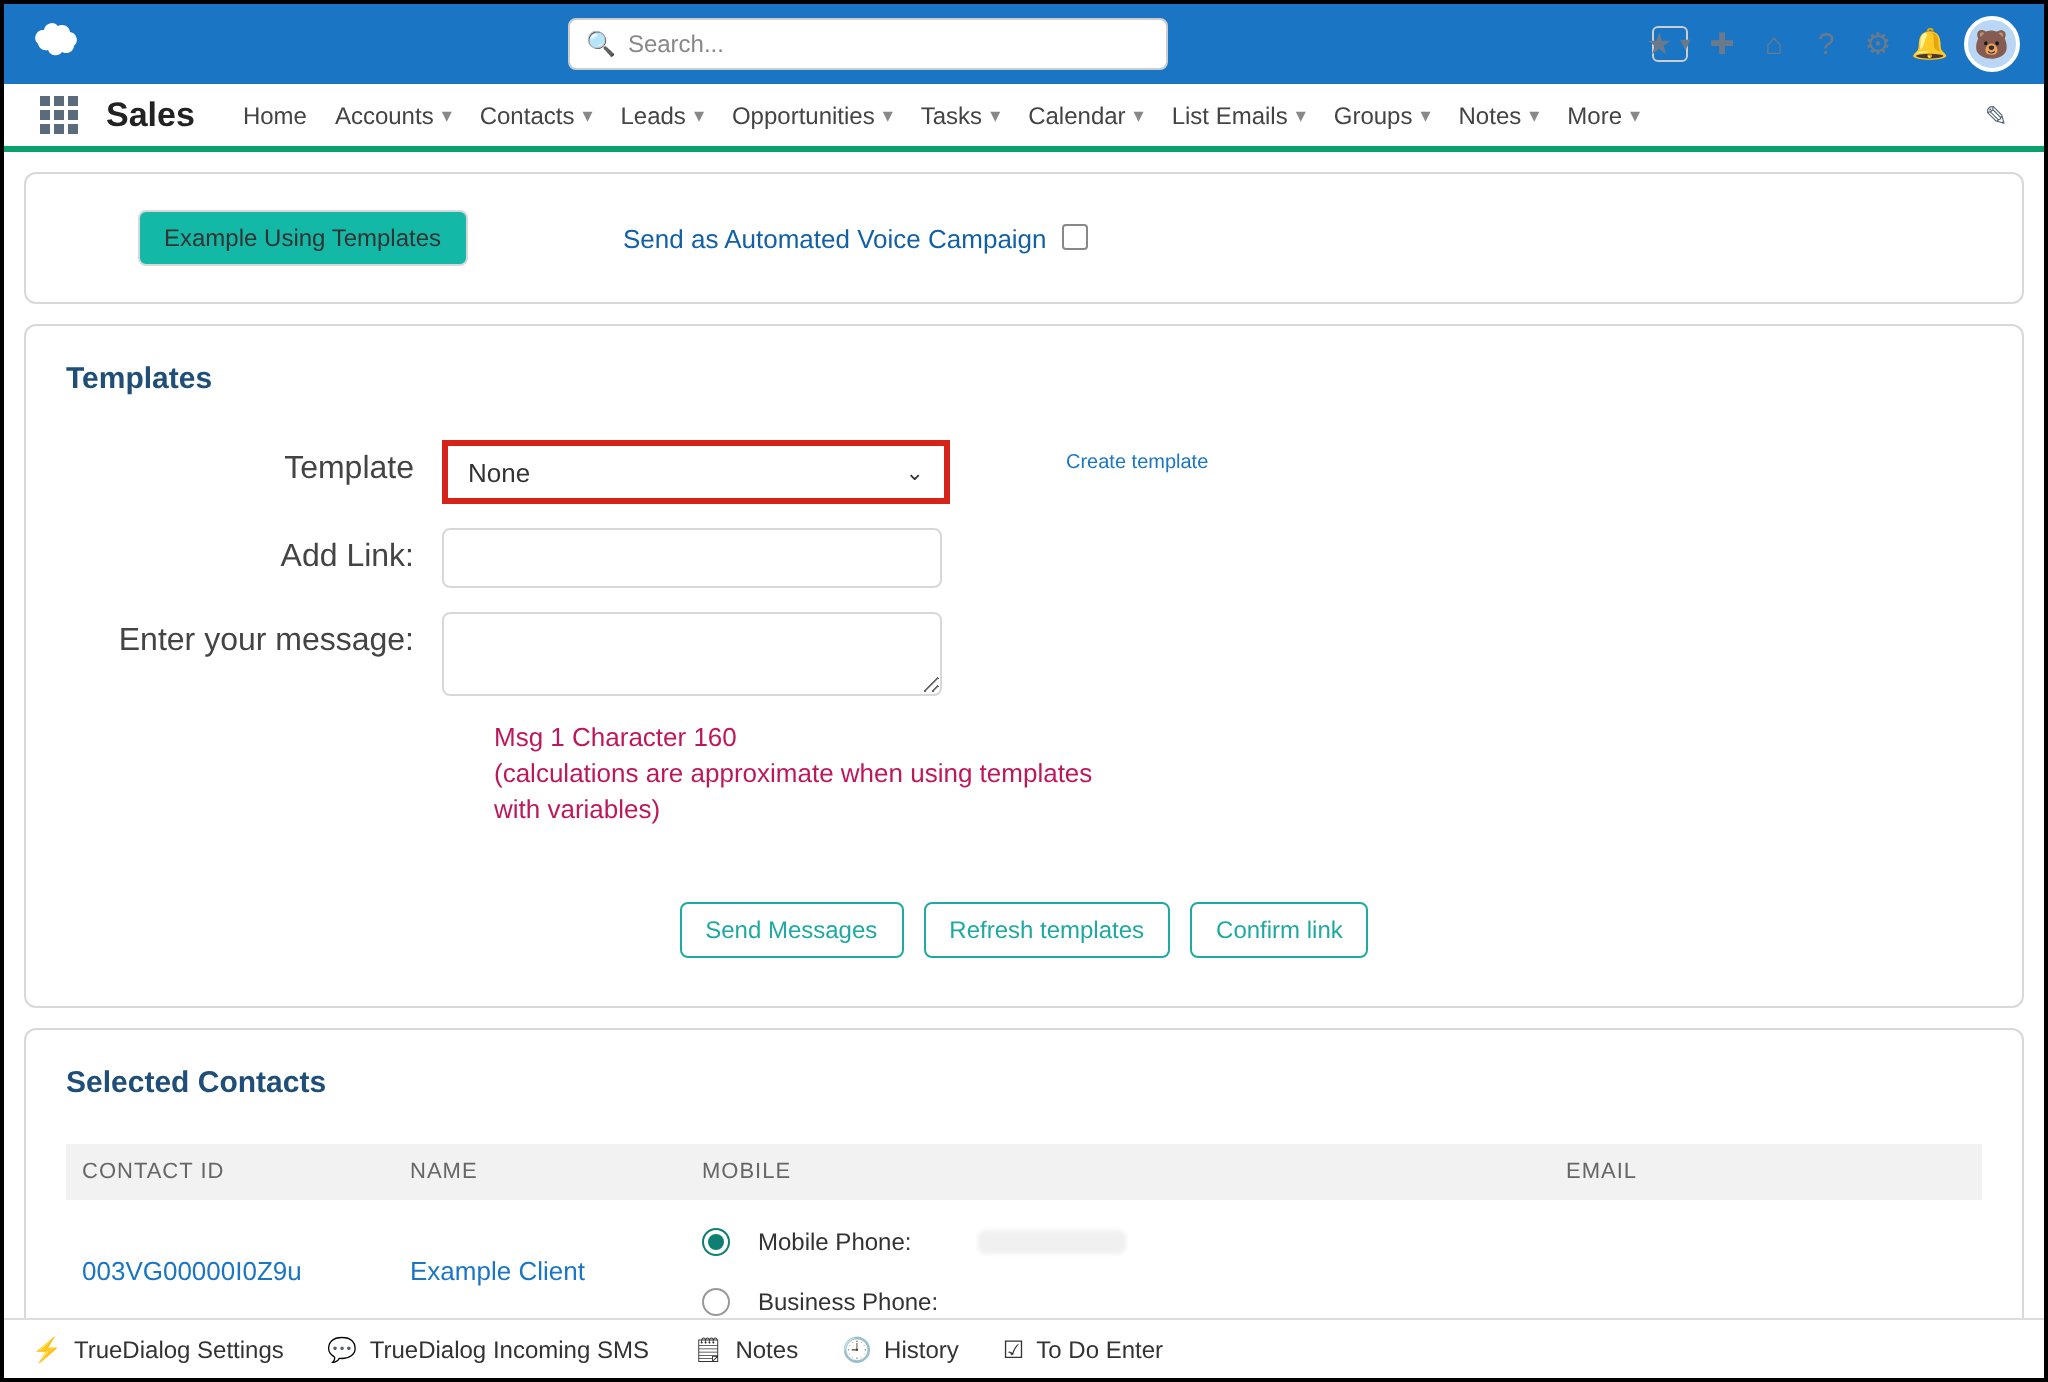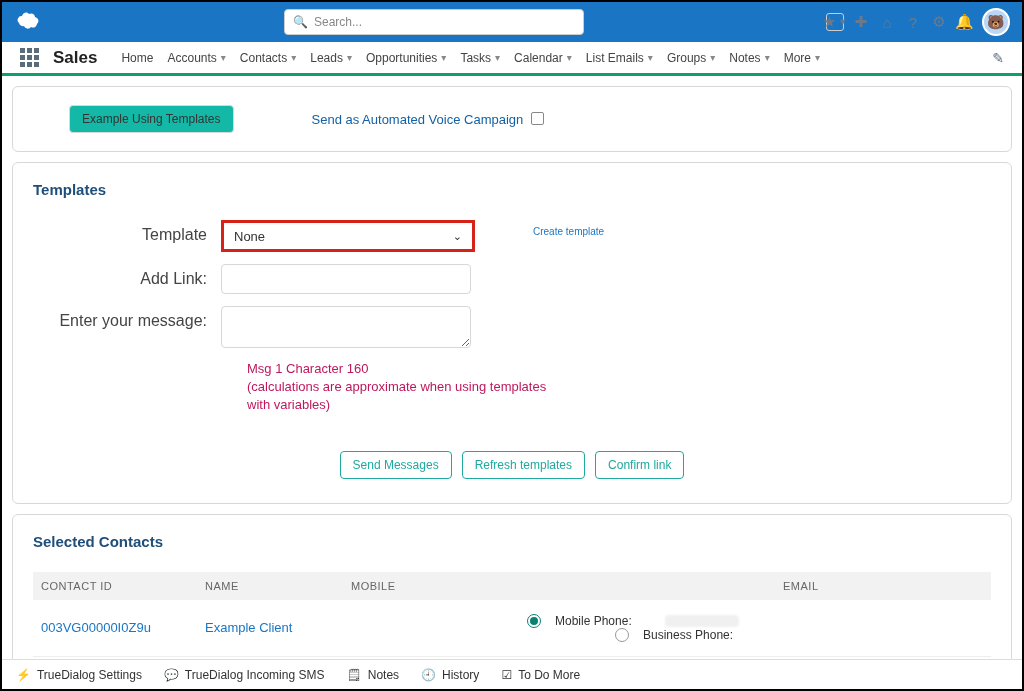--- a/index.html
+++ b/index.html
@@ -51,21 +51,21 @@
 
 
 .p3 { padding: 18px 20px; }
 .tbl-head { display: flex; background: #f3f2f2; padding: 8px 0; font-size: 11px; letter-spacing: 0.5px; color: #666; }
 .c-id { width: 172px; padding-left: 8px; }
 .c-name { width: 146px; }
 .c-mobile { width: 388px; }
 .c-email { flex: 1; padding-left: 44px; }
 .tbl-row { display: flex; align-items: center; padding: 14px 0; border-bottom: 1px solid #eee; font-size: 13px; }
 .link { color: #1a76c5; cursor: pointer; }
-.phone-set { display: flex; flex-direction: column; gap: 0; align-items: flex-end; }
+.phone-set { display: flex; flex-direction: column; gap: 16px; }
 .phone-line { display: flex; align-items: center; gap: 14px; }
 .radio { width: 14px; height: 14px; border-radius: 50%; border: 1px solid #999; display: flex; align-items: center; justify-content: center; }
 .radio.sel { border-color: #0d7f73; }
 .radio.sel::after { content: ""; width: 8px; height: 8px; border-radius: 50%; background: #0d7f73; }
 .phone-label { font-size: 12px; color: #333; width: 96px; }
 .phone-val { color: #bbb; background: #f0f0f0; border-radius: 4px; width: 74px; height: 12px; filter: blur(1px); }
 
 
 .footer { position: absolute; bottom: 0; left: 0; right: 0; height: 30px; border-top: 1px solid #ddd; background: #fff; display: flex; align-items: center; padding: 0 14px; gap: 22px; font-size: 12px; color: #333; }
 .footer .fi { display: flex; align-items: center; gap: 6px; cursor: pointer; }
@@ -255,15 +255,15 @@
   <div class="fi">
       <span>🗒</span>
       <span>Notes</span>
     </div>
   <div class="fi">
       <span>🕘</span>
       <span>History</span>
     </div>
   <div class="fi">
       <span>☑</span>
-      <span>To Do More</span>
+      <span>To Do Enter</span>
     </div>
 </div>
 
 </body></html>

